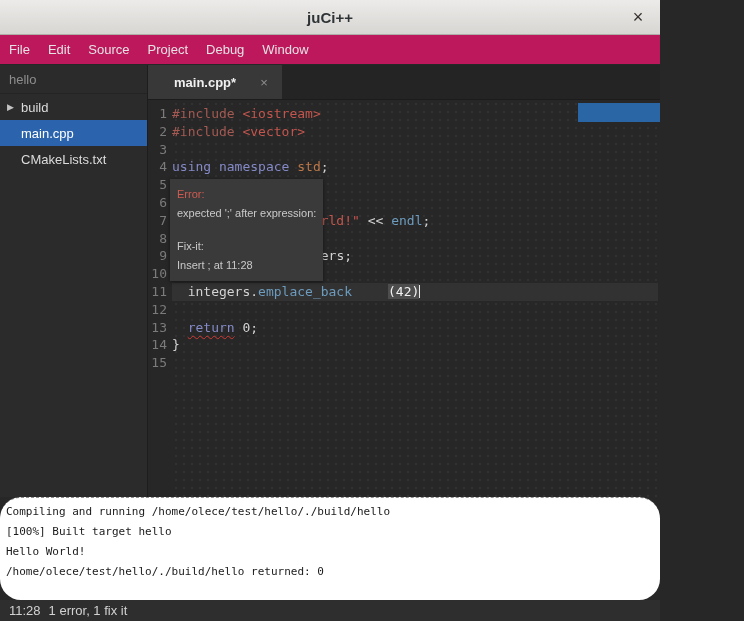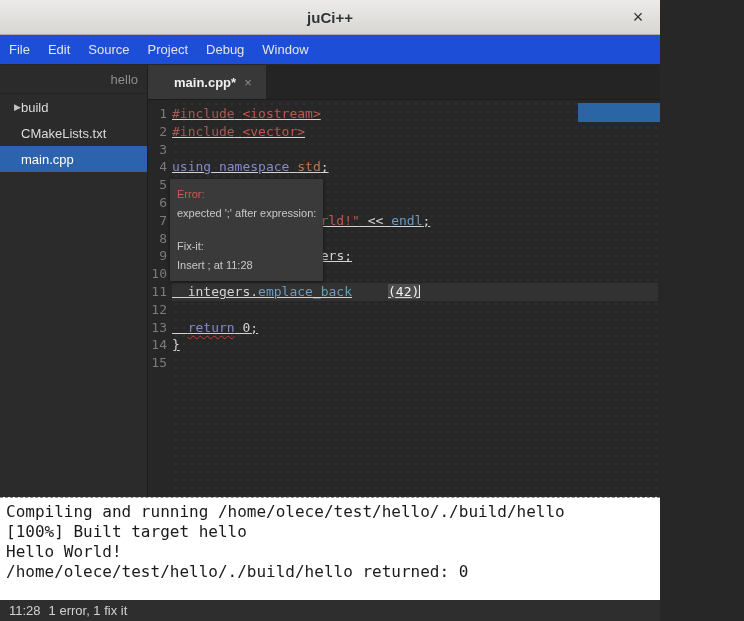--- a/index.html
+++ b/index.html
@@ -11,54 +11,54 @@
   
   .titlebar { height:35px; flex:0 0 35px; background:linear-gradient(#edebe9,#d8d6d3);
               border-bottom:1px solid #b0ada9; position:relative;
               display:flex; align-items:center; justify-content:center; }
   .title { font-weight:bold; font-size:15px; color:#2e3436; }
   .close-btn { position:absolute; right:10px; top:50%; transform:translateY(-50%);
                width:24px; height:24px; display:flex; align-items:center; justify-content:center;
                font-size:18px; color:#34302c; cursor:pointer; }
 
   
-  .menubar { height:30px; flex:0 0 30px; background:#1d4ed8; display:flex; align-items:stretch; border-bottom:1px solid #272727; }
+  .menubar { height:30px; flex:0 0 30px; background:#be185d; display:flex; align-items:stretch; border-bottom:1px solid #272727; }
   .menu-item { color:#e4e4e4; font-size:13px; padding:0 9px; display:flex; align-items:center; }
 
   
   .main { flex:1 1 auto; display:flex; min-height:0; overflow:hidden; }
 
   .sidebar { width:148px; flex:0 0 148px; background:#2b2b2b; border-right:1px solid #1d1d1d;
-             display:flex; flex-direction:column;text-align:right; }
+             display:flex; flex-direction:column; }
   .sidebar-header { color:#8d8d8d; font-size:13px; padding:7px 9px 6px 9px; border-bottom:1px solid #242424; }
   .tree-item { display:flex; align-items:center; height:26px; color:#dcdcdc; font-size:13px; padding-left:7px; }
   .tree-item.selected { background:var(--selection); color:#ffffff; }
   .expander { width:14px; font-size:9px; color:#c3c3c3; flex:0 0 14px; }
   .tree-label { white-space:nowrap; }
 
   .editor-col { flex:1 1 auto; display:flex; flex-direction:column; min-width:0; }
 
   
   .tabbar { height:35px; flex:0 0 35px; background:#242424; display:flex; align-items:stretch; border-bottom:1px solid #1c1c1c; }
-  .tab { background:#383838; display:flex; align-items:center; padding:0 14px 0 26px; gap:8px; }
+  .tab { background:#383838; display:flex; align-items:center; padding:0 14px 0 26px; gap:24px; }
   .tab-label { color:#f0f0f0; font-size:13px; font-weight:bold; }
   .tab-close { color:#8f8f8f; font-size:13px; cursor:pointer; }
 
   
   .editor { flex:1 1 auto; position:relative; display:flex; min-height:0; overflow:hidden;
             background-color:#272727;
             background-image:radial-gradient(circle, #313131 1px, transparent 1.2px);
             background-size:8px 8px; }
   .gutter { width:24px; flex:0 0 24px; padding:5px 5px 0 0; text-align:right;
             font-family:"DejaVu Sans Mono", monospace; font-size:13px; color:#7b7b7b;
             background:#272727; }
   .lnum { height:17.8px; line-height:17.8px; }
   .code { flex:1 1 auto; padding-top:5px; font-family:"DejaVu Sans Mono", monospace;
           font-size:13px; color:var(--tok-plain); white-space:pre; }
-  .cline { height:17.8px; line-height:17.8px;text-decoration:underline; }
+  .cline { height:17.8px; line-height:17.8px; }
   .cline.current { background:linear-gradient(#323232,#323232) no-repeat; background-size:486px 100%; }
 
   .tok-plain   { color:var(--tok-plain); }
   .tok-preproc { color:var(--tok-preproc); }
   .tok-string  { color:var(--tok-string); }
   .tok-keyword { color:var(--tok-keyword); }
   .tok-kwerr   { color:var(--tok-keyword); text-decoration:underline wavy var(--error) 1px; text-underline-offset:3px; }
   .tok-ns      { color:var(--tok-ns); }
   .tok-func    { color:var(--tok-func); }
   .tok-match   { background:var(--match-bg); color:#f2f2f2;margin-left:36px; }
@@ -70,22 +70,22 @@
              font-size:11px; color:#c9c9c9; white-space:nowrap; z-index:5; }
   .tooltip div { line-height:19px; }
   .tt-err { color:var(--error-text); }
   .tt-gap { height:14px; }
 
   .scroll-thumb { position:absolute; right:0; top:3px; width:82px; height:19px;
                   background:var(--scrollbar); z-index:6; }
 
   
   .output { height:103px; flex:0 0 103px; background:#ffffff; border-top:1px dashed #8f8f8f;
-            padding:4px 6px; font-family:"DejaVu Sans Mono", monospace; font-size:16px; color:#1a1a1a;
-            overflow:hidden; }
+            padding:4px 6px; font-family:"DejaVu Sans Mono", monospace; font-size:11px; color:#1a1a1a;
+            overflow:hidden;border-radius:21px; }
   .out-line { line-height:20px; white-space:pre; }
 
   
   .statusbar { height:21px; flex:0 0 21px; background:#2e2e2e; display:flex; align-items:center;
                gap:8px; padding:0 9px; font-size:13px; color:#d2d2d2; }
 </style>
 </head>
 <body>
 
 <div class="window">
@@ -106,27 +106,27 @@
 
   <div class="main">
 
     <div class="sidebar">
       <div class="sidebar-header">hello</div>
       <div class="file-tree">
           <div class="tree-item">
             <span class="expander">▶</span>
             <span class="tree-label">build</span>
           </div>
+          <div class="tree-item selected">
+            <span class="expander"></span>
+            <span class="tree-label">main.cpp</span>
+          </div>
           <div class="tree-item">
             <span class="expander"></span>
             <span class="tree-label">CMakeLists.txt</span>
-          </div>
-          <div class="tree-item selected">
-            <span class="expander"></span>
-            <span class="tree-label">main.cpp</span>
           </div>
         </div>
     </div>
 
     <div class="editor-col">
       <div class="tabbar">
         <div class="tab">
           <span class="tab-label">main.cpp*</span>
           <span class="tab-close">×</span>
         </div>

